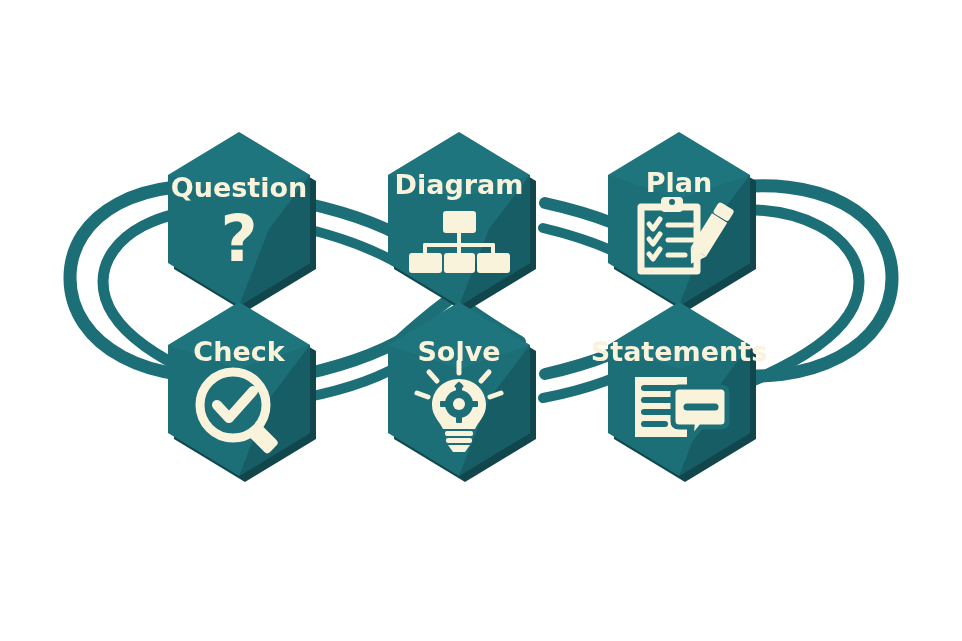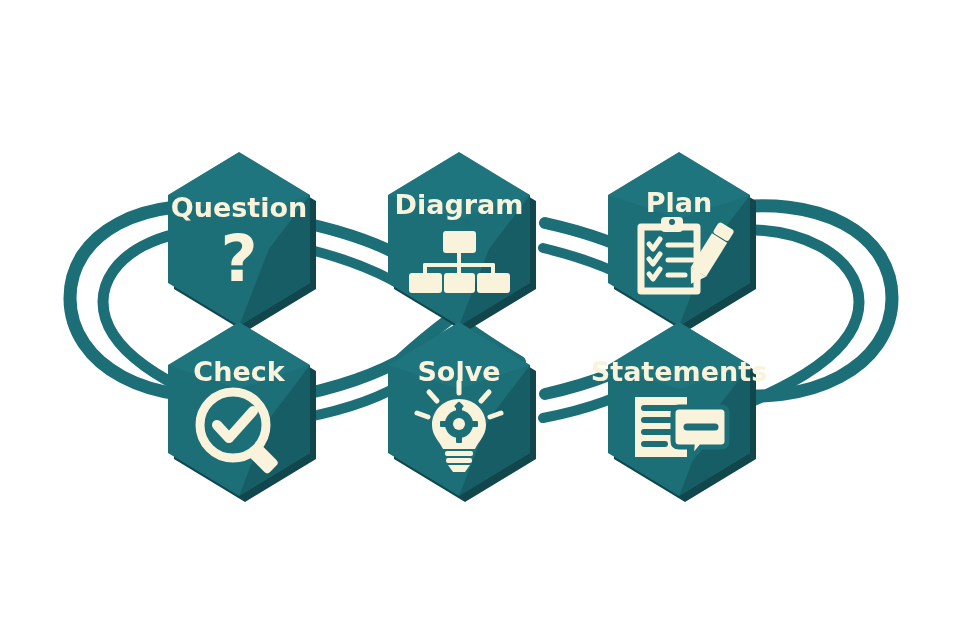--- a/index.html
+++ b/index.html
@@ -11,21 +11,20 @@
     width: 962px;
     height: 641px;
     overflow: hidden;
     font-family: "Liberation Sans", sans-serif;
   }
   #stage {
     position: relative;
     width: 962px;
     height: 463px;
     background: #ffffff;
-    margin-top: 20px;
   }
   #diagram-svg {
     position: absolute;
     top: 0;
     left: 0;
     width: 962px;
     height: 641px;
     display: block;
   }
   .hex-label {

